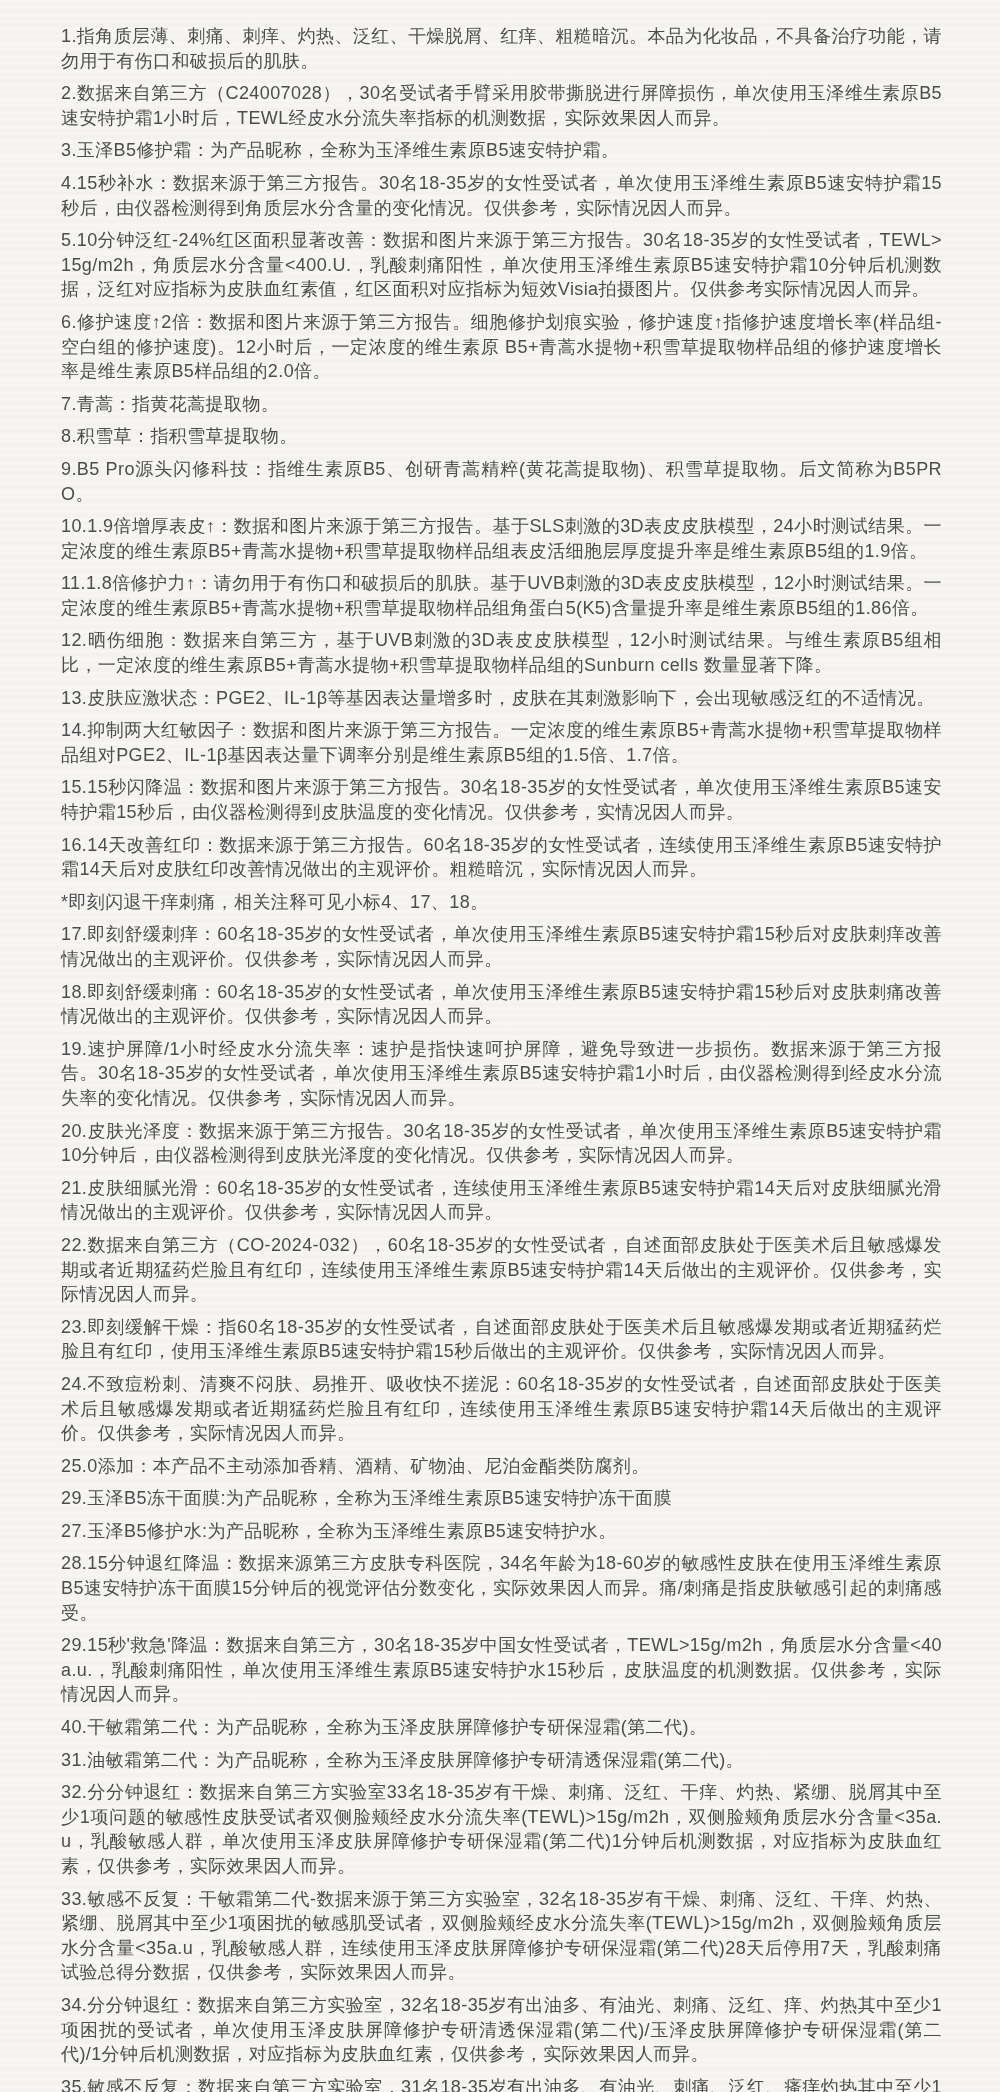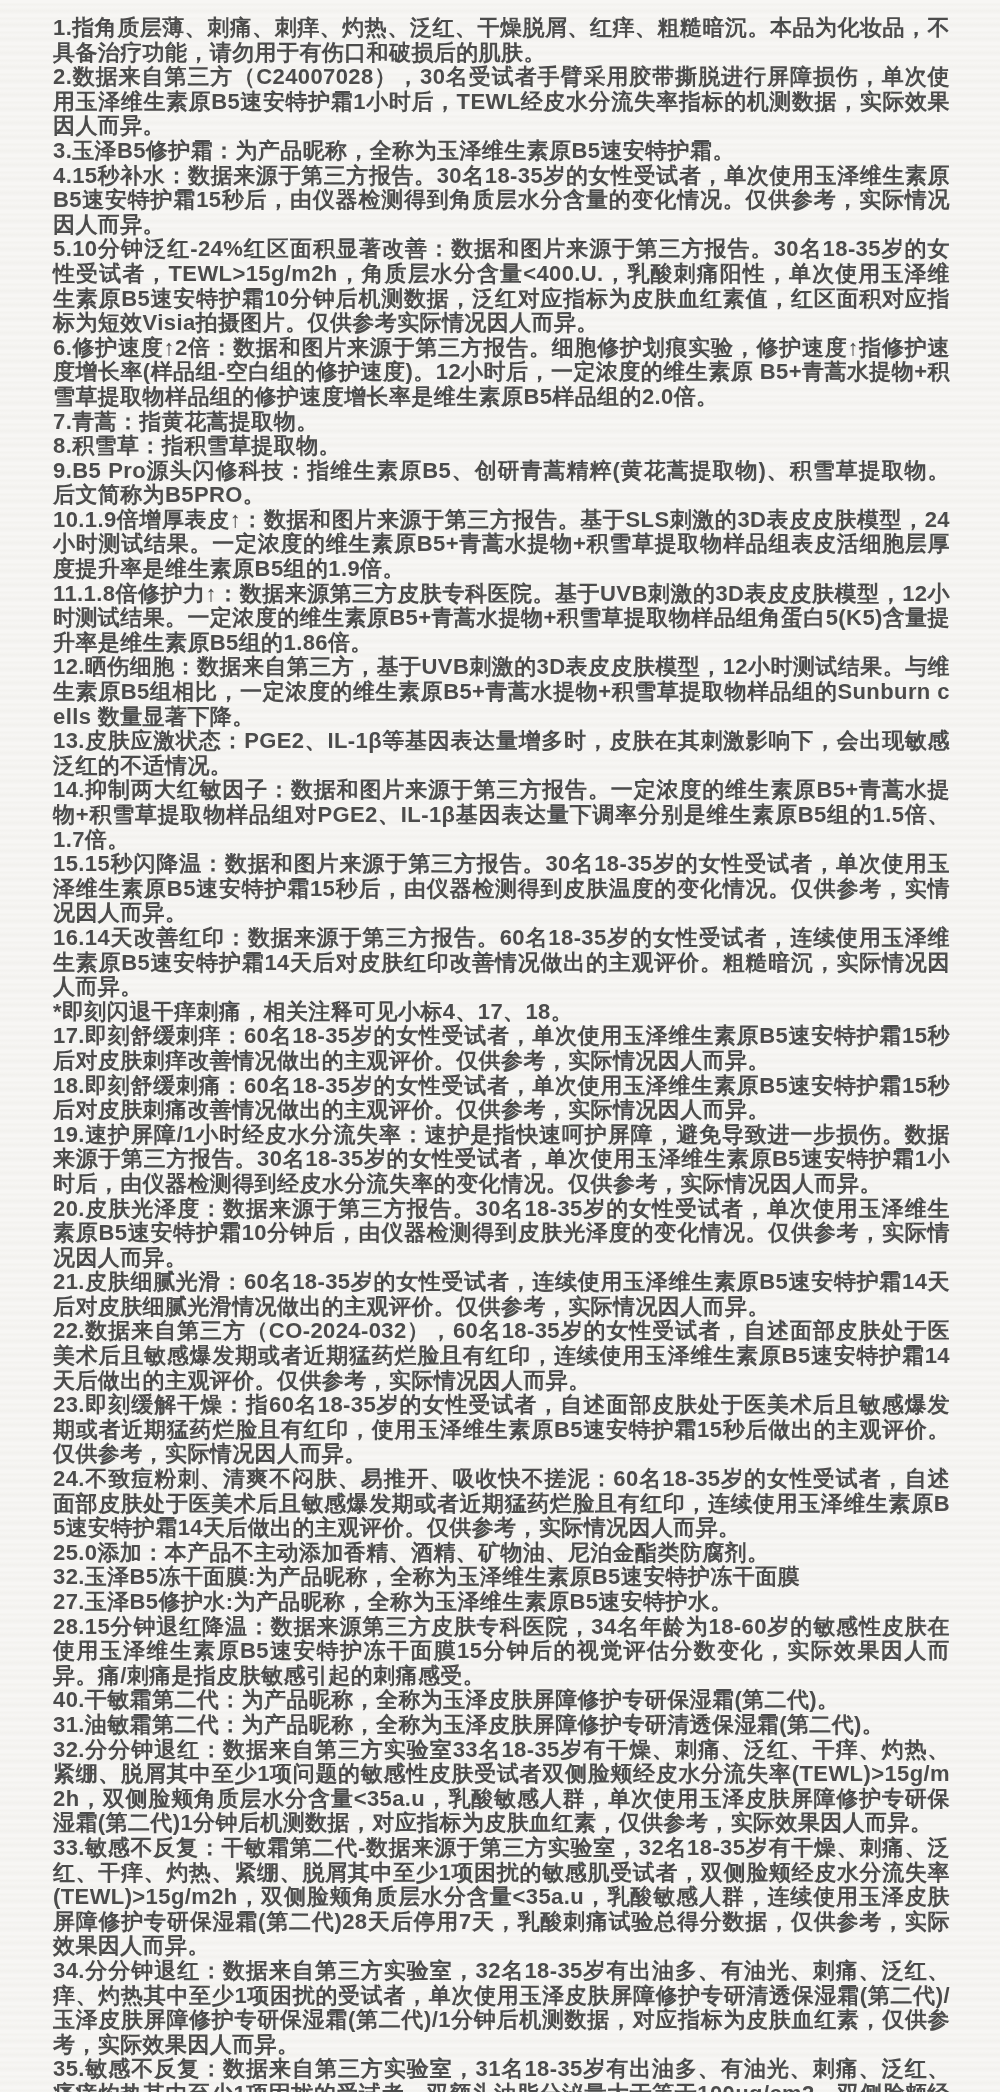--- a/index.html
+++ b/index.html
@@ -20,29 +20,29 @@
         #f6f5f3 14px
       );
     background-color: #f5f4f2;
   }
   .notes-wrap {
     box-sizing: border-box;
     width: 1000px;
     padding: 16px 50px 60px 53px;
   }
   .note {
-    margin: 0;
+    margin: 8px;
     padding: 0;
-    font-size: 22px;
+    font-size: 18px;
     line-height: 24.6px;
     letter-spacing: 0.4px;
     color: #4c4c4c;
     text-align: justify;
     word-break: break-all;
-    font-weight: 700;
+    font-weight: 400;
   }
 </style>
 </head>
 <body style="background-color: rgb(245, 244, 242);">
 
 <div class="notes-wrap" id="notes" style="color: rgb(76, 76, 76);">
   <p class="note">1.指角质层薄、刺痛、刺痒、灼热、泛红、干燥脱屑、红痒、粗糙暗沉。本品为化妆品，不具备治疗功能，请勿用于有伤口和破损后的肌肤。</p>
 
   <p class="note">2.数据来自第三方（C24007028），30名受试者手臂采用胶带撕脱进行屏障损伤，单次使用玉泽维生素原B5速安特护霜1小时后，TEWL经皮水分流失率指标的机测数据，实际效果因人而异。</p>
 
@@ -55,21 +55,21 @@
   <p class="note">6.修护速度↑2倍：数据和图片来源于第三方报告。细胞修护划痕实验，修护速度↑指修护速度增长率(样品组-空白组的修护速度)。12小时后，一定浓度的维生素原 B5+青蒿水提物+积雪草提取物样品组的修护速度增长率是维生素原B5样品组的2.0倍。</p>
 
   <p class="note">7.青蒿：指黄花蒿提取物。</p>
 
   <p class="note">8.积雪草：指积雪草提取物。</p>
 
   <p class="note">9.B5 Pro源头闪修科技：指维生素原B5、创研青蒿精粹(黄花蒿提取物)、积雪草提取物。后文简称为B5PRO。</p>
 
   <p class="note">10.1.9倍增厚表皮↑：数据和图片来源于第三方报告。基于SLS刺激的3D表皮皮肤模型，24小时测试结果。一定浓度的维生素原B5+青蒿水提物+积雪草提取物样品组表皮活细胞层厚度提升率是维生素原B5组的1.9倍。</p>
 
-  <p class="note">11.1.8倍修护力↑：数据来源第三方皮肤专科医院。基于UVB刺激的3D表皮皮肤模型，12小时测试结果。一定浓度的维生素原B5+青蒿水提物+积雪草提取物样品组角蛋白5(K5)含量提升率是维生素原B5组的1.86倍。</p>
+  <p class="note">11.1.8倍修护力↑：请勿用于有伤口和破损后的肌肤。基于UVB刺激的3D表皮皮肤模型，12小时测试结果。一定浓度的维生素原B5+青蒿水提物+积雪草提取物样品组角蛋白5(K5)含量提升率是维生素原B5组的1.86倍。</p>
 
   <p class="note">12.晒伤细胞：数据来自第三方，基于UVB刺激的3D表皮皮肤模型，12小时测试结果。与维生素原B5组相比，一定浓度的维生素原B5+青蒿水提物+积雪草提取物样品组的Sunburn cells 数量显著下降。</p>
 
   <p class="note">13.皮肤应激状态：PGE2、IL-1β等基因表达量增多时，皮肤在其刺激影响下，会出现敏感泛红的不适情况。</p>
 
   <p class="note">14.抑制两大红敏因子：数据和图片来源于第三方报告。一定浓度的维生素原B5+青蒿水提物+积雪草提取物样品组对PGE2、IL-1β基因表达量下调率分别是维生素原B5组的1.5倍、1.7倍。</p>
 
   <p class="note">15.15秒闪降温：数据和图片来源于第三方报告。30名18-35岁的女性受试者，单次使用玉泽维生素原B5速安特护霜15秒后，由仪器检测得到皮肤温度的变化情况。仅供参考，实情况因人而异。</p>
 
   <p class="note">16.14天改善红印：数据来源于第三方报告。60名18-35岁的女性受试者，连续使用玉泽维生素原B5速安特护霜14天后对皮肤红印改善情况做出的主观评价。粗糙暗沉，实际情况因人而异。</p>
@@ -87,26 +87,27 @@
   <p class="note">21.皮肤细腻光滑：60名18-35岁的女性受试者，连续使用玉泽维生素原B5速安特护霜14天后对皮肤细腻光滑情况做出的主观评价。仅供参考，实际情况因人而异。</p>
 
   <p class="note">22.数据来自第三方（CO-2024-032），60名18-35岁的女性受试者，自述面部皮肤处于医美术后且敏感爆发期或者近期猛药烂脸且有红印，连续使用玉泽维生素原B5速安特护霜14天后做出的主观评价。仅供参考，实际情况因人而异。</p>
 
   <p class="note">23.即刻缓解干燥：指60名18-35岁的女性受试者，自述面部皮肤处于医美术后且敏感爆发期或者近期猛药烂脸且有红印，使用玉泽维生素原B5速安特护霜15秒后做出的主观评价。仅供参考，实际情况因人而异。</p>
 
   <p class="note">24.不致痘粉刺、清爽不闷肤、易推开、吸收快不搓泥：60名18-35岁的女性受试者，自述面部皮肤处于医美术后且敏感爆发期或者近期猛药烂脸且有红印，连续使用玉泽维生素原B5速安特护霜14天后做出的主观评价。仅供参考，实际情况因人而异。</p>
 
   <p class="note">25.0添加：本产品不主动添加香精、酒精、矿物油、尼泊金酯类防腐剂。</p>
 
-  <p class="note">32.玉泽B5冻干面膜:为产品昵称，全称为玉泽维生素原B5速安特护冻干面膜</p>
+  <p class="note">29.玉泽B5冻干面膜:为产品昵称，全称为玉泽维生素原B5速安特护冻干面膜</p>
 
   <p class="note">27.玉泽B5修护水:为产品昵称，全称为玉泽维生素原B5速安特护水。</p>
 
   <p class="note">28.15分钟退红降温：数据来源第三方皮肤专科医院，34名年龄为18-60岁的敏感性皮肤在使用玉泽维生素原B5速安特护冻干面膜15分钟后的视觉评估分数变化，实际效果因人而异。痛/刺痛是指皮肤敏感引起的刺痛感受。</p>
 
+  <p class="note">29.15秒'救急'降温：数据来自第三方，30名18-35岁中国女性受试者，TEWL&gt;15g/m2h，角质层水分含量&lt;40a.u.，乳酸刺痛阳性，单次使用玉泽维生素原B5速安特护水15秒后，皮肤温度的机测数据。仅供参考，实际情况因人而异。</p>
 
   <p class="note">40.干敏霜第二代：为产品昵称，全称为玉泽皮肤屏障修护专研保湿霜(第二代)。</p>
 
   <p class="note">31.油敏霜第二代：为产品昵称，全称为玉泽皮肤屏障修护专研清透保湿霜(第二代)。</p>
 
   <p class="note">32.分分钟退红：数据来自第三方实验室33名18-35岁有干燥、刺痛、泛红、干痒、灼热、紧绷、脱屑其中至少1项问题的敏感性皮肤受试者双侧脸颊经皮水分流失率(TEWL)&gt;15g/m2h，双侧脸颊角质层水分含量&lt;35a.u，乳酸敏感人群，单次使用玉泽皮肤屏障修护专研保湿霜(第二代)1分钟后机测数据，对应指标为皮肤血红素，仅供参考，实际效果因人而异。</p>
 
   <p class="note">33.敏感不反复：干敏霜第二代-数据来源于第三方实验室，32名18-35岁有干燥、刺痛、泛红、干痒、灼热、紧绷、脱屑其中至少1项困扰的敏感肌受试者，双侧脸颊经皮水分流失率(TEWL)&gt;15g/m2h，双侧脸颊角质层水分含量&lt;35a.u，乳酸敏感人群，连续使用玉泽皮肤屏障修护专研保湿霜(第二代)28天后停用7天，乳酸刺痛试验总得分数据，仅供参考，实际效果因人而异。</p>
 
   <p class="note">34.分分钟退红：数据来自第三方实验室，32名18-35岁有出油多、有油光、刺痛、泛红、痒、灼热其中至少1项困扰的受试者，单次使用玉泽皮肤屏障修护专研清透保湿霜(第二代)/玉泽皮肤屏障修护专研保湿霜(第二代)/1分钟后机测数据，对应指标为皮肤血红素，仅供参考，实际效果因人而异。</p>

